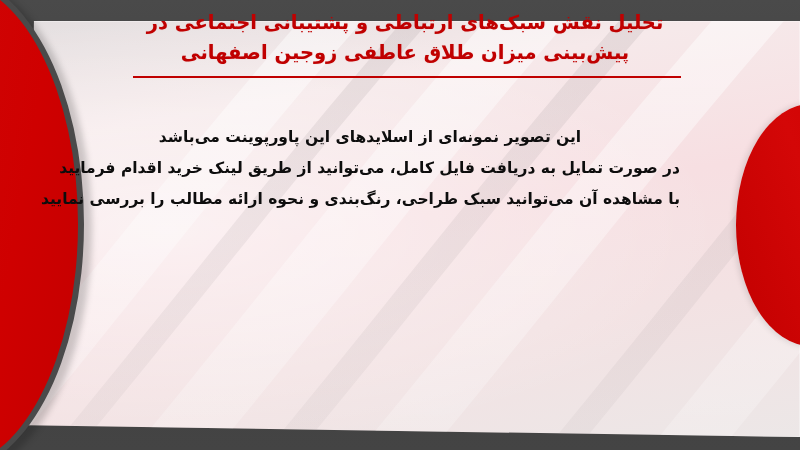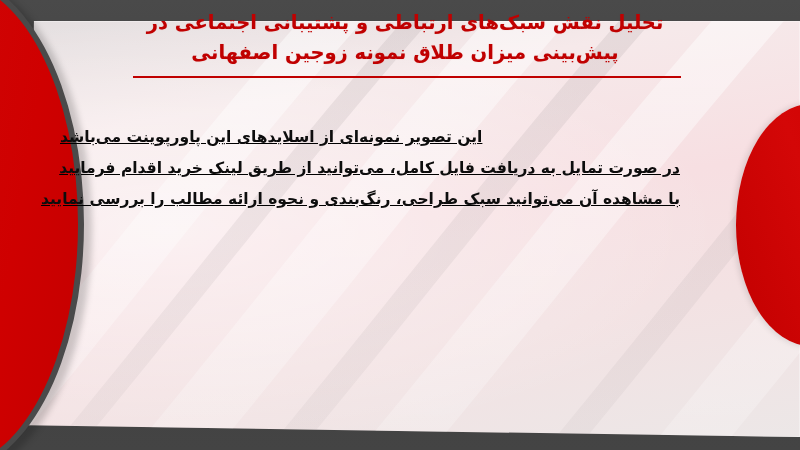--- a/index.html
+++ b/index.html
@@ -87,24 +87,23 @@
   .title-rule{
     position:absolute;
     left:133px;top:76px;width:548px;height:2px;
     background:#C00000;
     z-index:8;
   }
 
   .body-block{
     position:absolute;
     left:60px;top:122px;width:620px;
-    text-align:left;
+    text-align:center;
     direction:rtl;
     z-index:8;
-    text-decoration:underline;
   }
   .body-line{
     color:#0d0d0d;
     font-size:15.5px;
     font-weight:700;
     line-height:31px;
     white-space:nowrap;
   }
 </style>
 </head>
@@ -140,21 +139,21 @@
       </svg>
     </div>
   </div>
 
   <div class="left-blob-shadow"></div>
   <div class="left-blob"></div>
   <div class="right-blob"></div>
 
   <div class="title-block">
     <div class="title-line">تحلیل نقش سبک‌های ارتباطی و پشتیبانی اجتماعی در</div>
-    <div class="title-line">پیش‌بینی میزان طلاق نمونه زوجین اصفهانی</div>
+    <div class="title-line">پیش‌بینی میزان طلاق عاطفی زوجین اصفهانی</div>
   </div>
   <div class="title-rule"></div>
 
   <div class="body-block">
     <div class="body-line">این تصویر نمونه‌ای از اسلایدهای این پاورپوینت می‌باشد</div>
     <div class="body-line">در صورت تمایل به دریافت فایل کامل، می‌توانید از طریق لینک خرید اقدام فرمایید</div>
     <div class="body-line">با مشاهده آن می‌توانید سبک طراحی، رنگ‌بندی و نحوه ارائه مطالب را بررسی نمایید</div>
   </div>
 
 </div>

